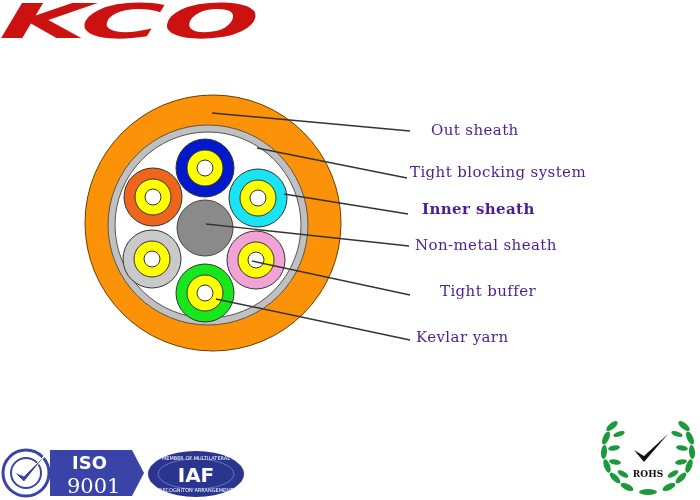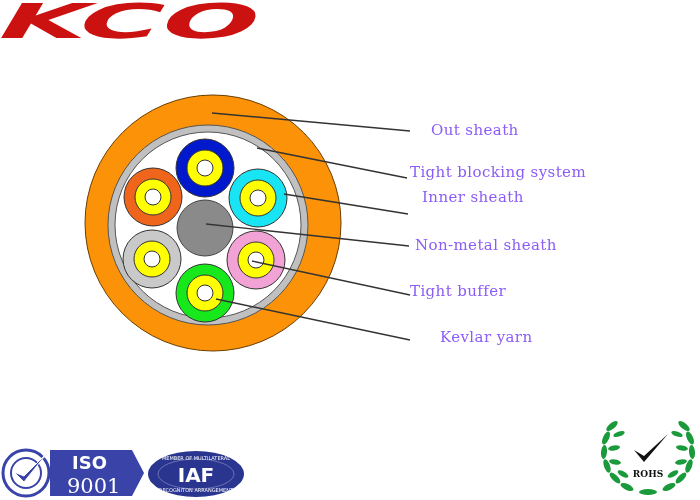--- a/index.html
+++ b/index.html
@@ -1,19 +1,19 @@
 <!DOCTYPE html>
 <html><head>
 <meta charset="utf-8">
 <style>
   html, body { margin:0; padding:0; background:#ffffff; }
   body { width:700px; height:500px; position:relative; overflow:hidden; font-family:"DejaVu Sans Mono", "Liberation Mono", monospace; }
   .logo { position:absolute; left:0; top:0; width:270px; height:44px; }
   .diagram { position:absolute; left:0; top:0; width:700px; height:500px; }
-  .label { position:absolute; font-family:"DejaVu Serif", "Liberation Serif", serif; font-size:15px; color:#8b5cf6; letter-spacing:0.4px; white-space:nowrap;text-align:right; }
+  .label { position:absolute; font-family:"DejaVu Serif", "Liberation Serif", serif; font-size:15px; color:#4c1d95; letter-spacing:0.4px; white-space:nowrap;text-align:right; }
   .cert { position:absolute; }
 </style>
 </head>
 <body>
 
 <svg class="logo" viewBox="0 0 270 44" xmlns="http://www.w3.org/2000/svg">
   <text x="4" y="38" font-family="DejaVu Sans, sans-serif" font-weight="bold" font-style="italic" font-size="48" fill="#cc1111" textLength="258" lengthAdjust="spacingAndGlyphs" transform="skewX(-8)">KCO</text>
 </svg>
 
 <svg class="diagram" viewBox="0 0 700 500" xmlns="http://www.w3.org/2000/svg">
@@ -62,24 +62,24 @@
     <line x1="257" y1="148" x2="407" y2="178"></line>
     <line x1="284" y1="194" x2="408" y2="214"></line>
     <line x1="206" y1="224" x2="409" y2="246"></line>
     <line x1="252" y1="261" x2="410" y2="295"></line>
     <line x1="216" y1="299" x2="410" y2="340"></line>
   </g>
 </svg>
 
 <div class="label" style="left:431px; top:121px;">Out sheath</div>
 <div class="label" style="left:410px; top:163px;">Tight blocking system</div>
-<div class="label" style="left:422px; top:188px;">Inner sheath</div>
+<div class="label" style="left:422px; top:200px;font-weight:bold;">Inner sheath</div>
 <div class="label" style="left:415px; top:236px;">Non-metal sheath</div>
-<div class="label" style="left:410px; top:282px;">Tight buffer</div>
-<div class="label" style="left:440px; top:328px;">Kevlar yarn</div>
+<div class="label" style="left:440px; top:282px;">Tight buffer</div>
+<div class="label" style="left:416px; top:328px;">Kevlar yarn</div>
 
 <svg class="cert" style="left:0; top:448px;" width="145" height="50" viewBox="0 0 145 50" xmlns="http://www.w3.org/2000/svg">
   <polygon points="50,2 132,2 144,25 132,48 50,48" fill="#3a44a8"></polygon>
   <circle cx="26" cy="25" r="23" fill="#ffffff" stroke="#3a44a8" stroke-width="3"></circle>
   <circle cx="26" cy="25" r="15" fill="#ffffff" stroke="#3a44a8" stroke-width="2"></circle>
   <path d="M14 24 L24 34 L48 4 L24 28 Z" fill="#3a44a8" stroke="#ffffff" stroke-width="1"></path>
   <text x="72" y="21" font-family="DejaVu Sans, sans-serif" font-weight="bold" font-size="18" fill="#ffffff">ISO</text>
   <text x="67" y="45" font-family="DejaVu Serif, serif" font-size="21" fill="#ffffff">9001</text>
 </svg>
 

